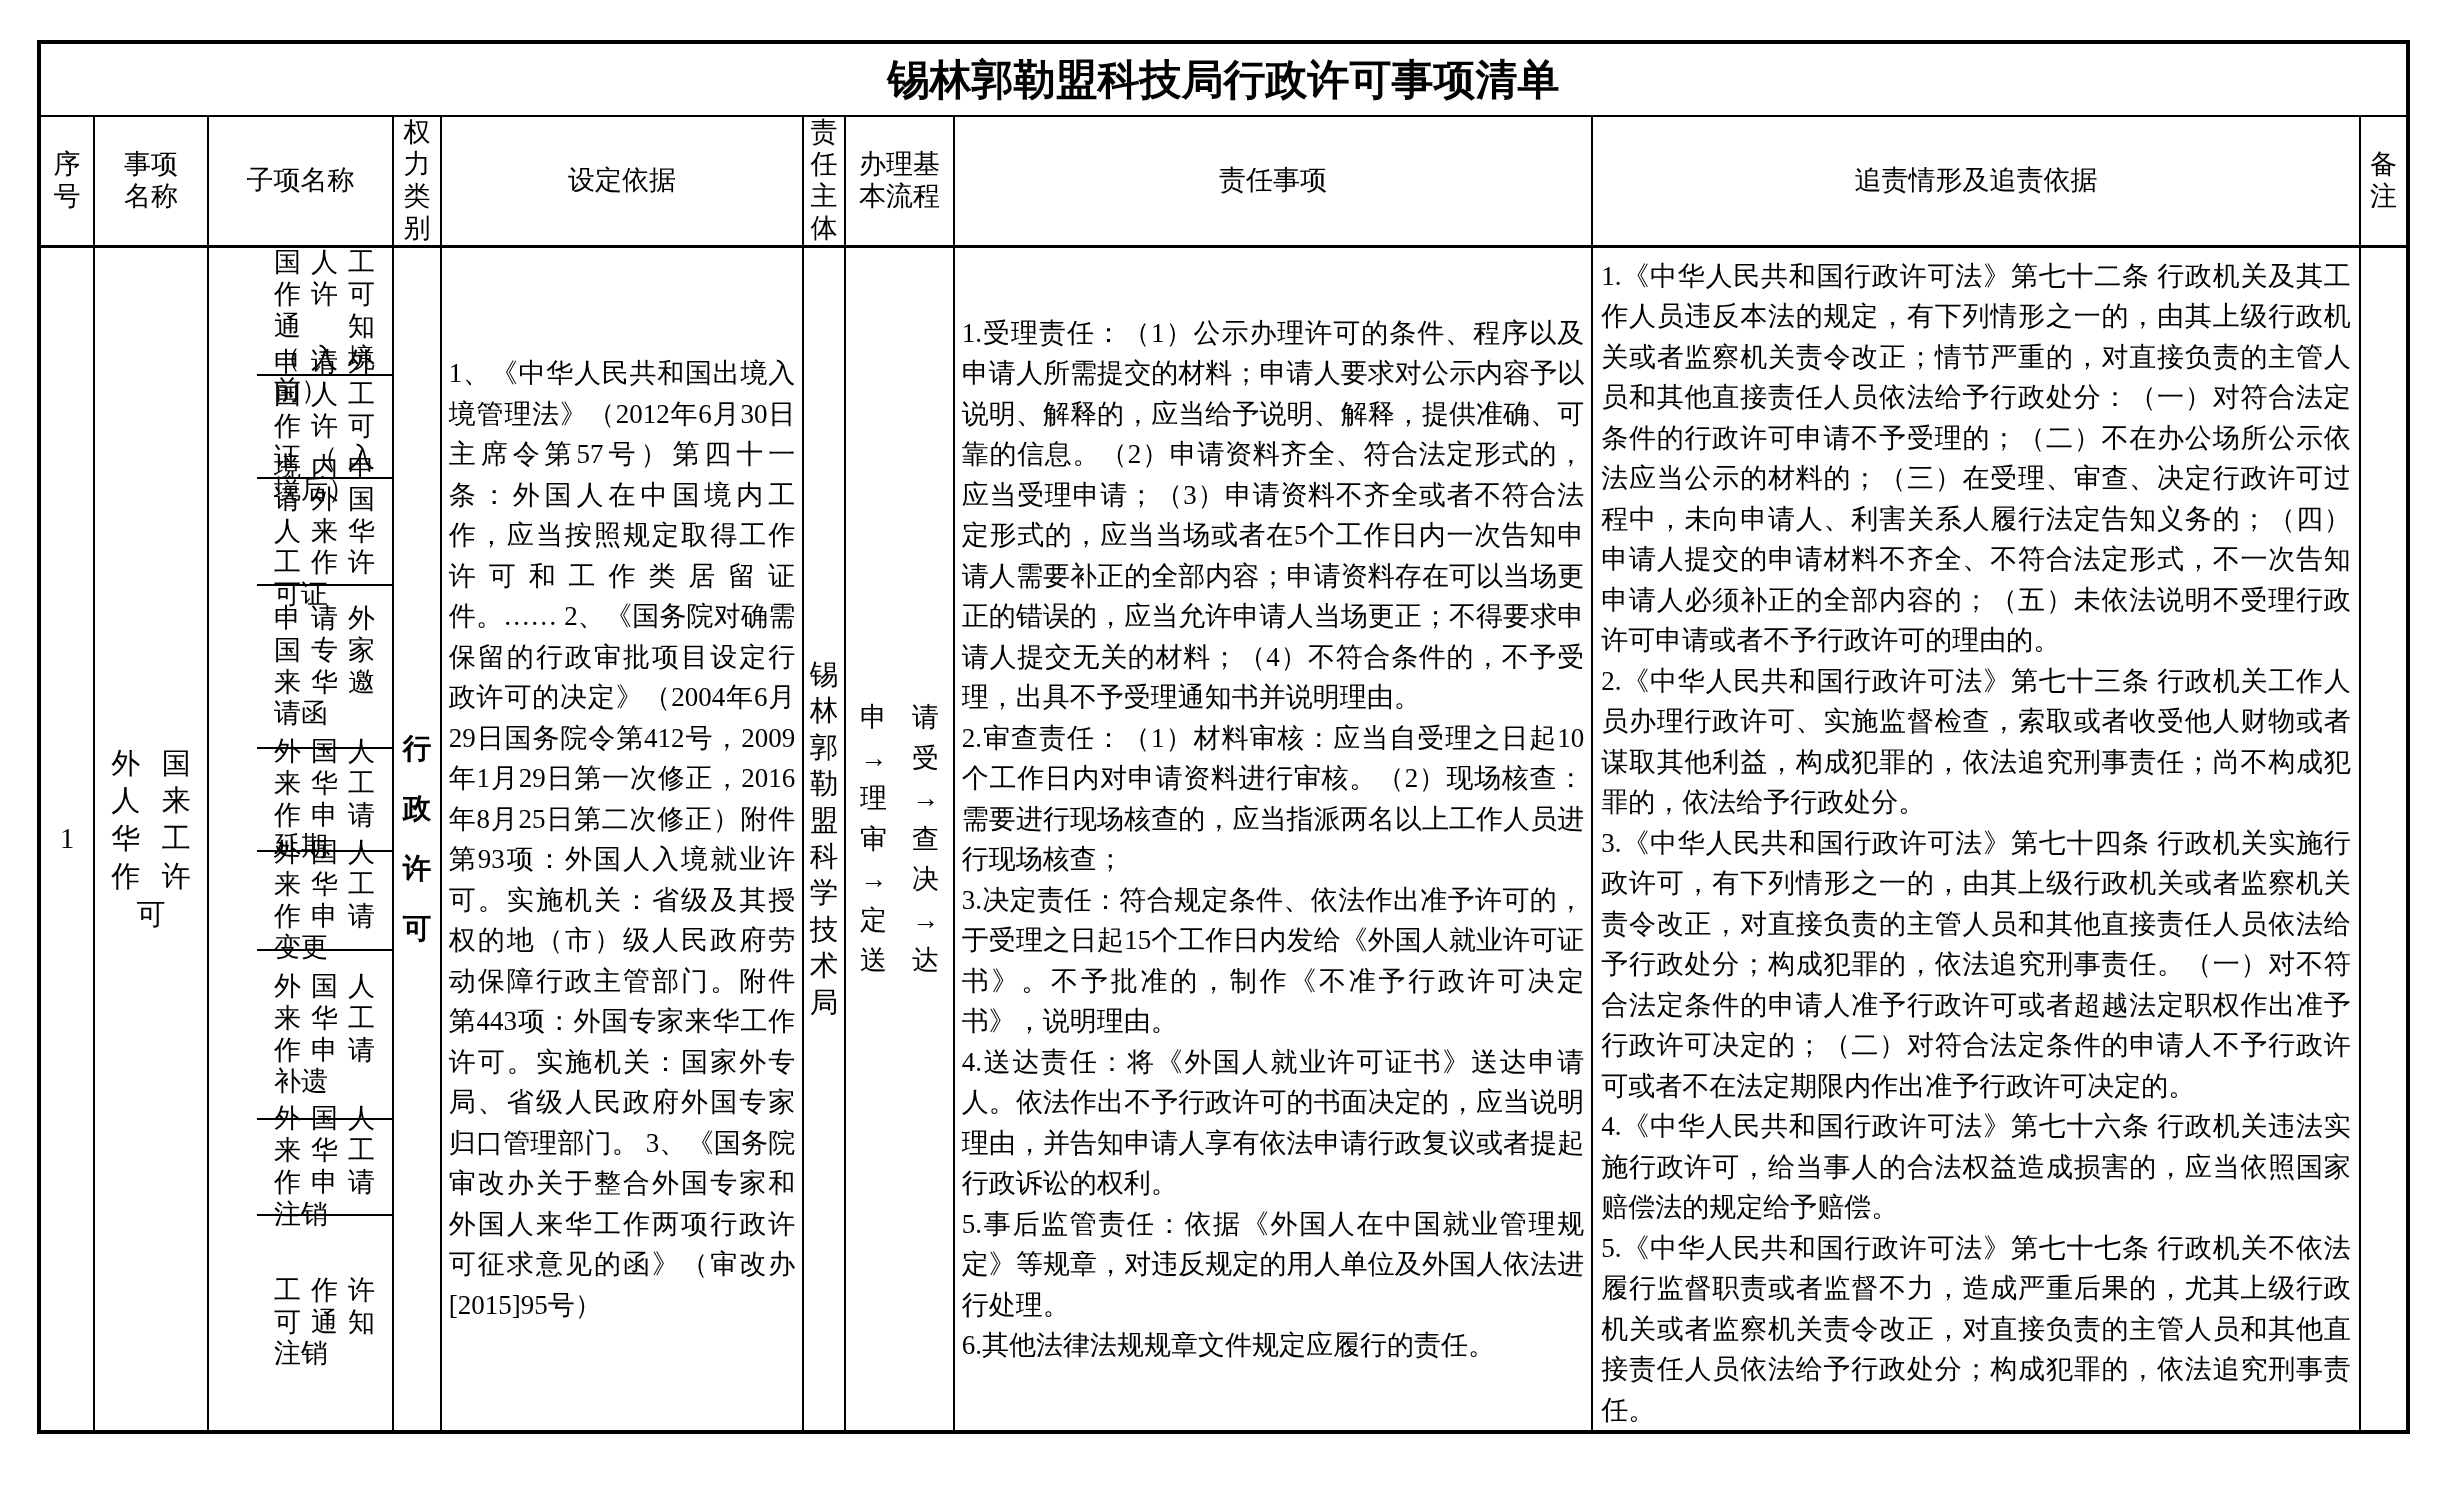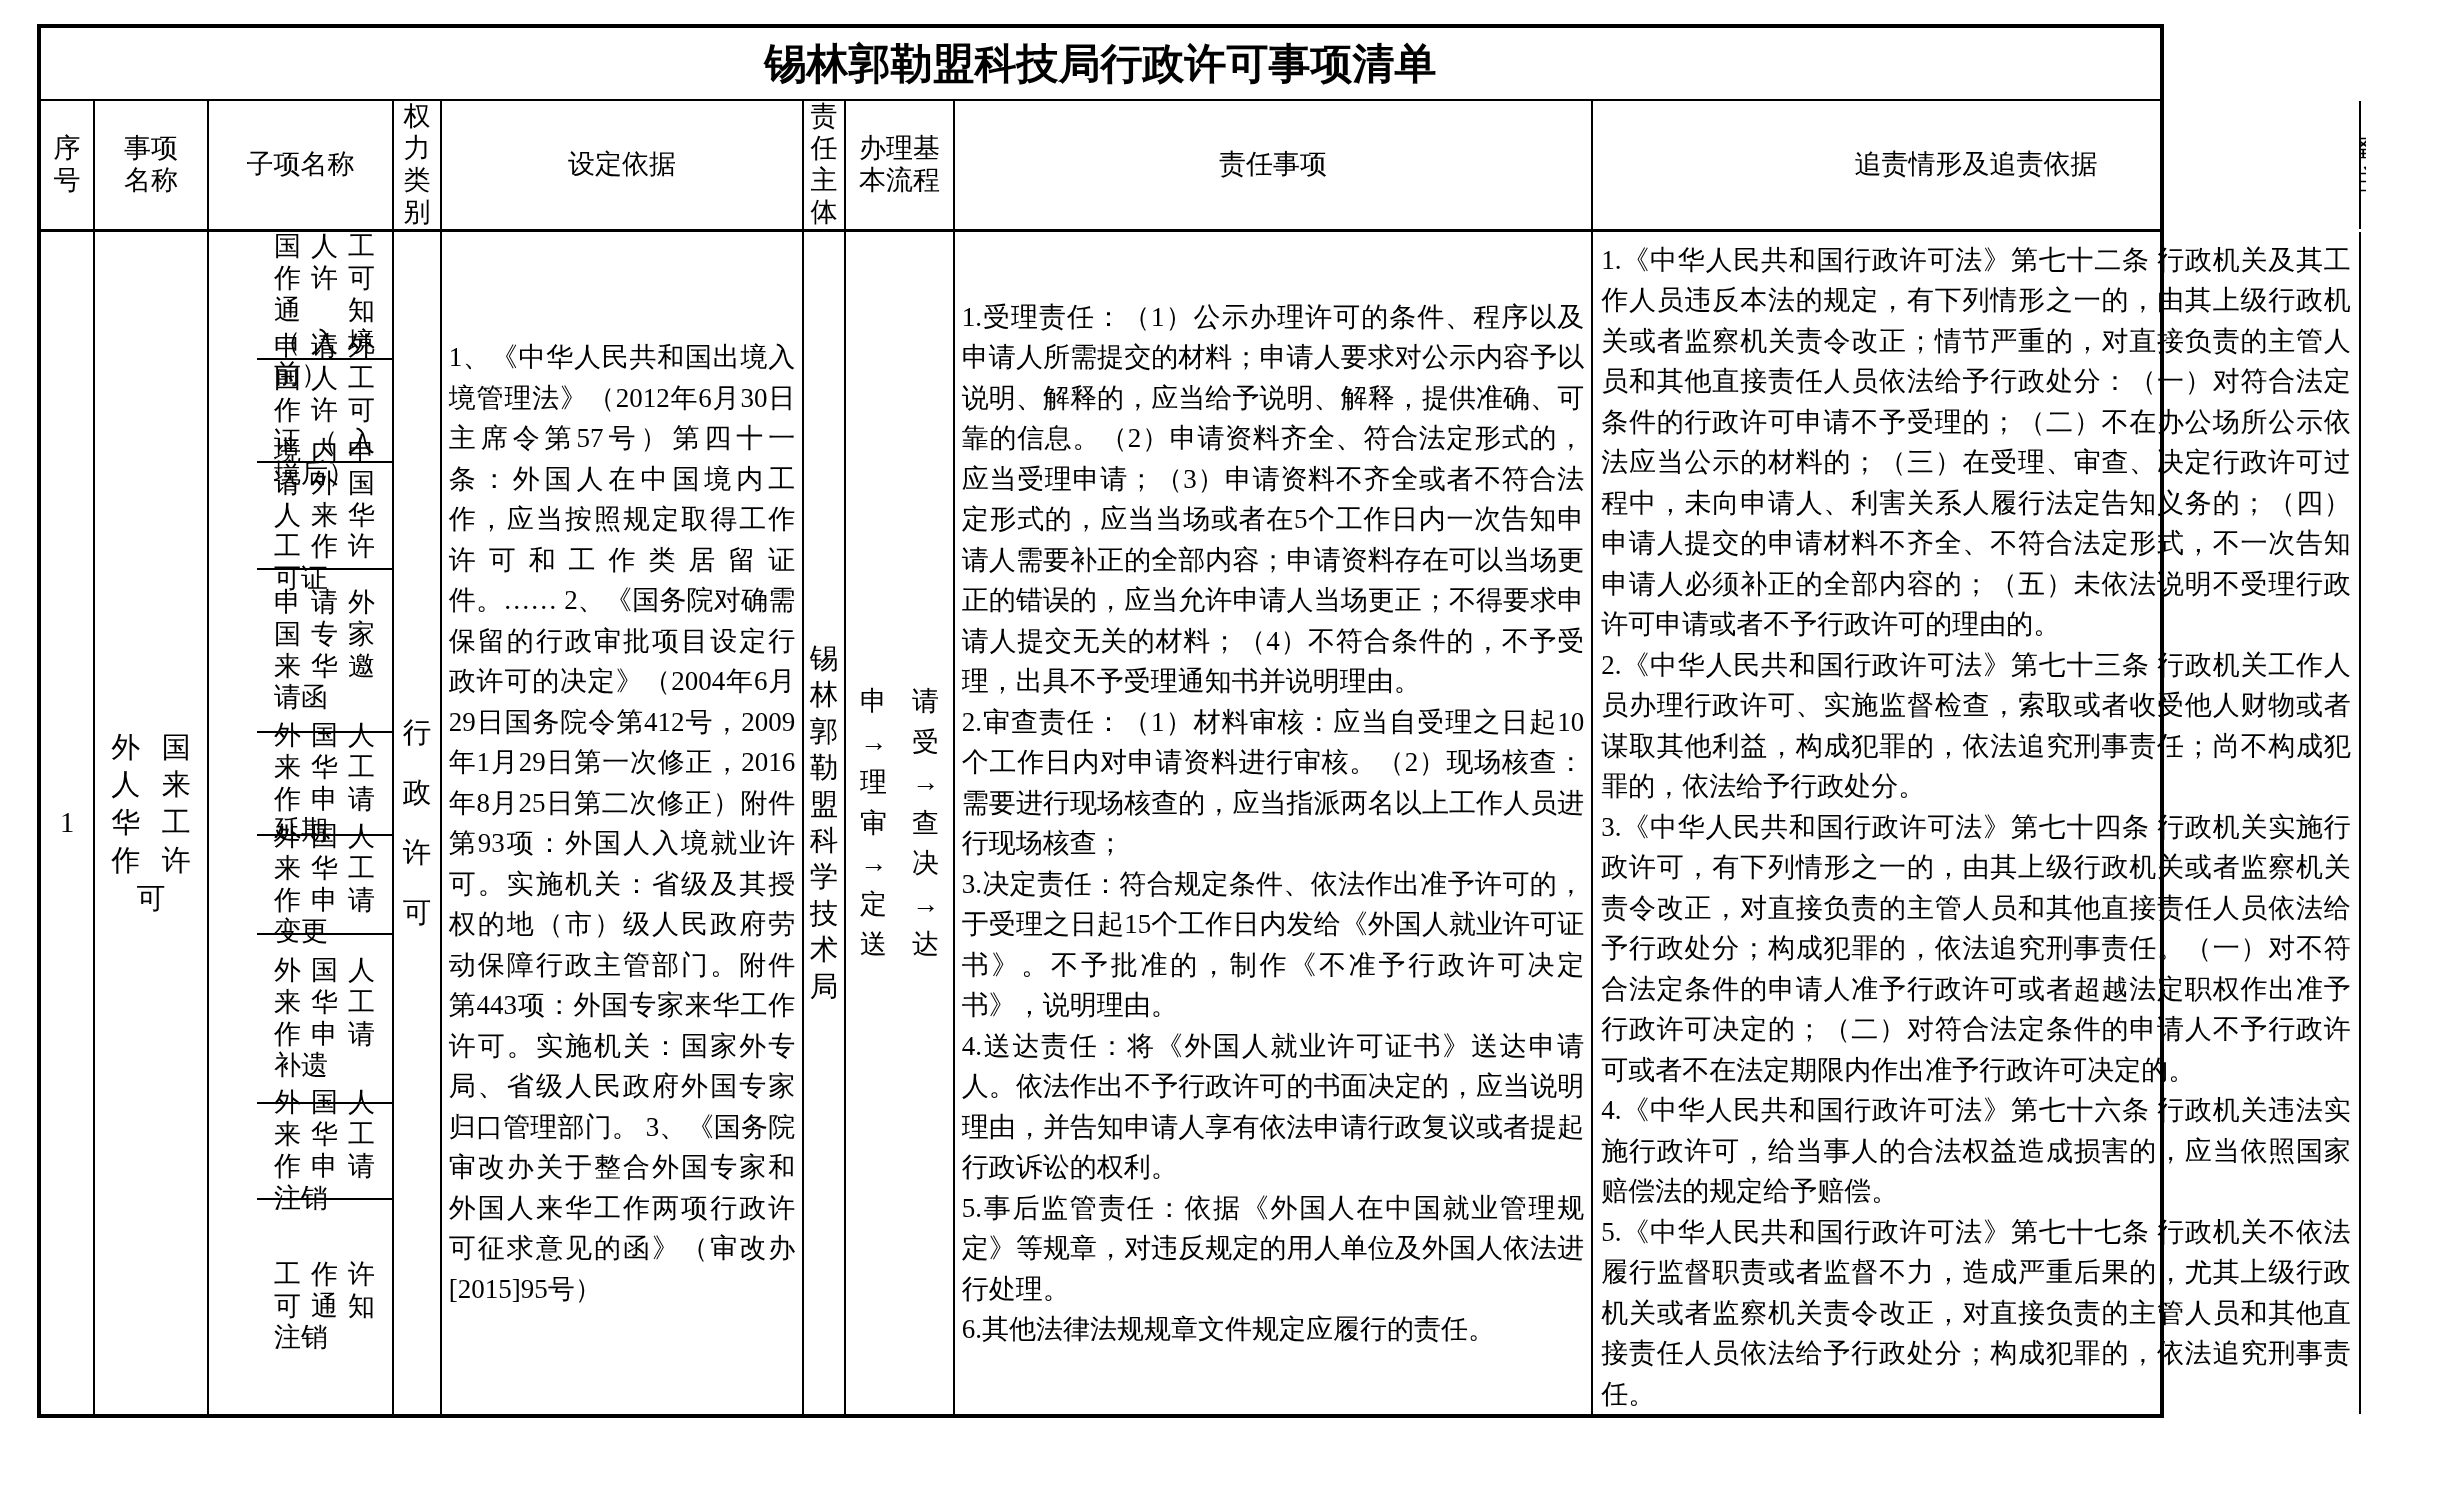--- a/index.html
+++ b/index.html
@@ -8,22 +8,22 @@
     width: 2438px;
     height: 1505px;
     background: #ffffff;
     font-family: "Liberation Serif", "DejaVu Serif", serif;
     color: #000;
     overflow: hidden;
   }
   .tbl {
     position: absolute;
     left: 37px;
-    top: 24px;
-    width: 2127px;
+    top: 40px;
+    width: 2373px;
     border: 4.1px solid #000;
     box-sizing: border-box;
     background: #fff;
   }
   .title-row {
     height: 73px;
     border-bottom: 2px solid #000;
     display: flex;
     align-items: center;
     justify-content: center;
@@ -95,21 +95,21 @@
   .sub:nth-child(7) { height: 169px; }
   .sub:nth-child(8) { height: 96px; }
   .sub:nth-child(9) { height: 213px; border-bottom: none; }
   .sub .jt {
     width: 100%;
     text-align: justify;
     text-justify: inter-character;
     font-size: 27px;
     line-height: 1.18;
   }
-  .c-power { padding: 0 0; }
+  .c-power { padding: 0 0; font-weight: bold; }
   .c-power .vtx {
     width: 100%;
     text-align: center;
     font-size: 28.5px;
     line-height: 2.1;
     word-break: break-all;
   }
   .c-entity { padding: 0 4.1px; font-family: Liberation Serif, serif; }
   .c-entity .vtx {
     width: 100%;

